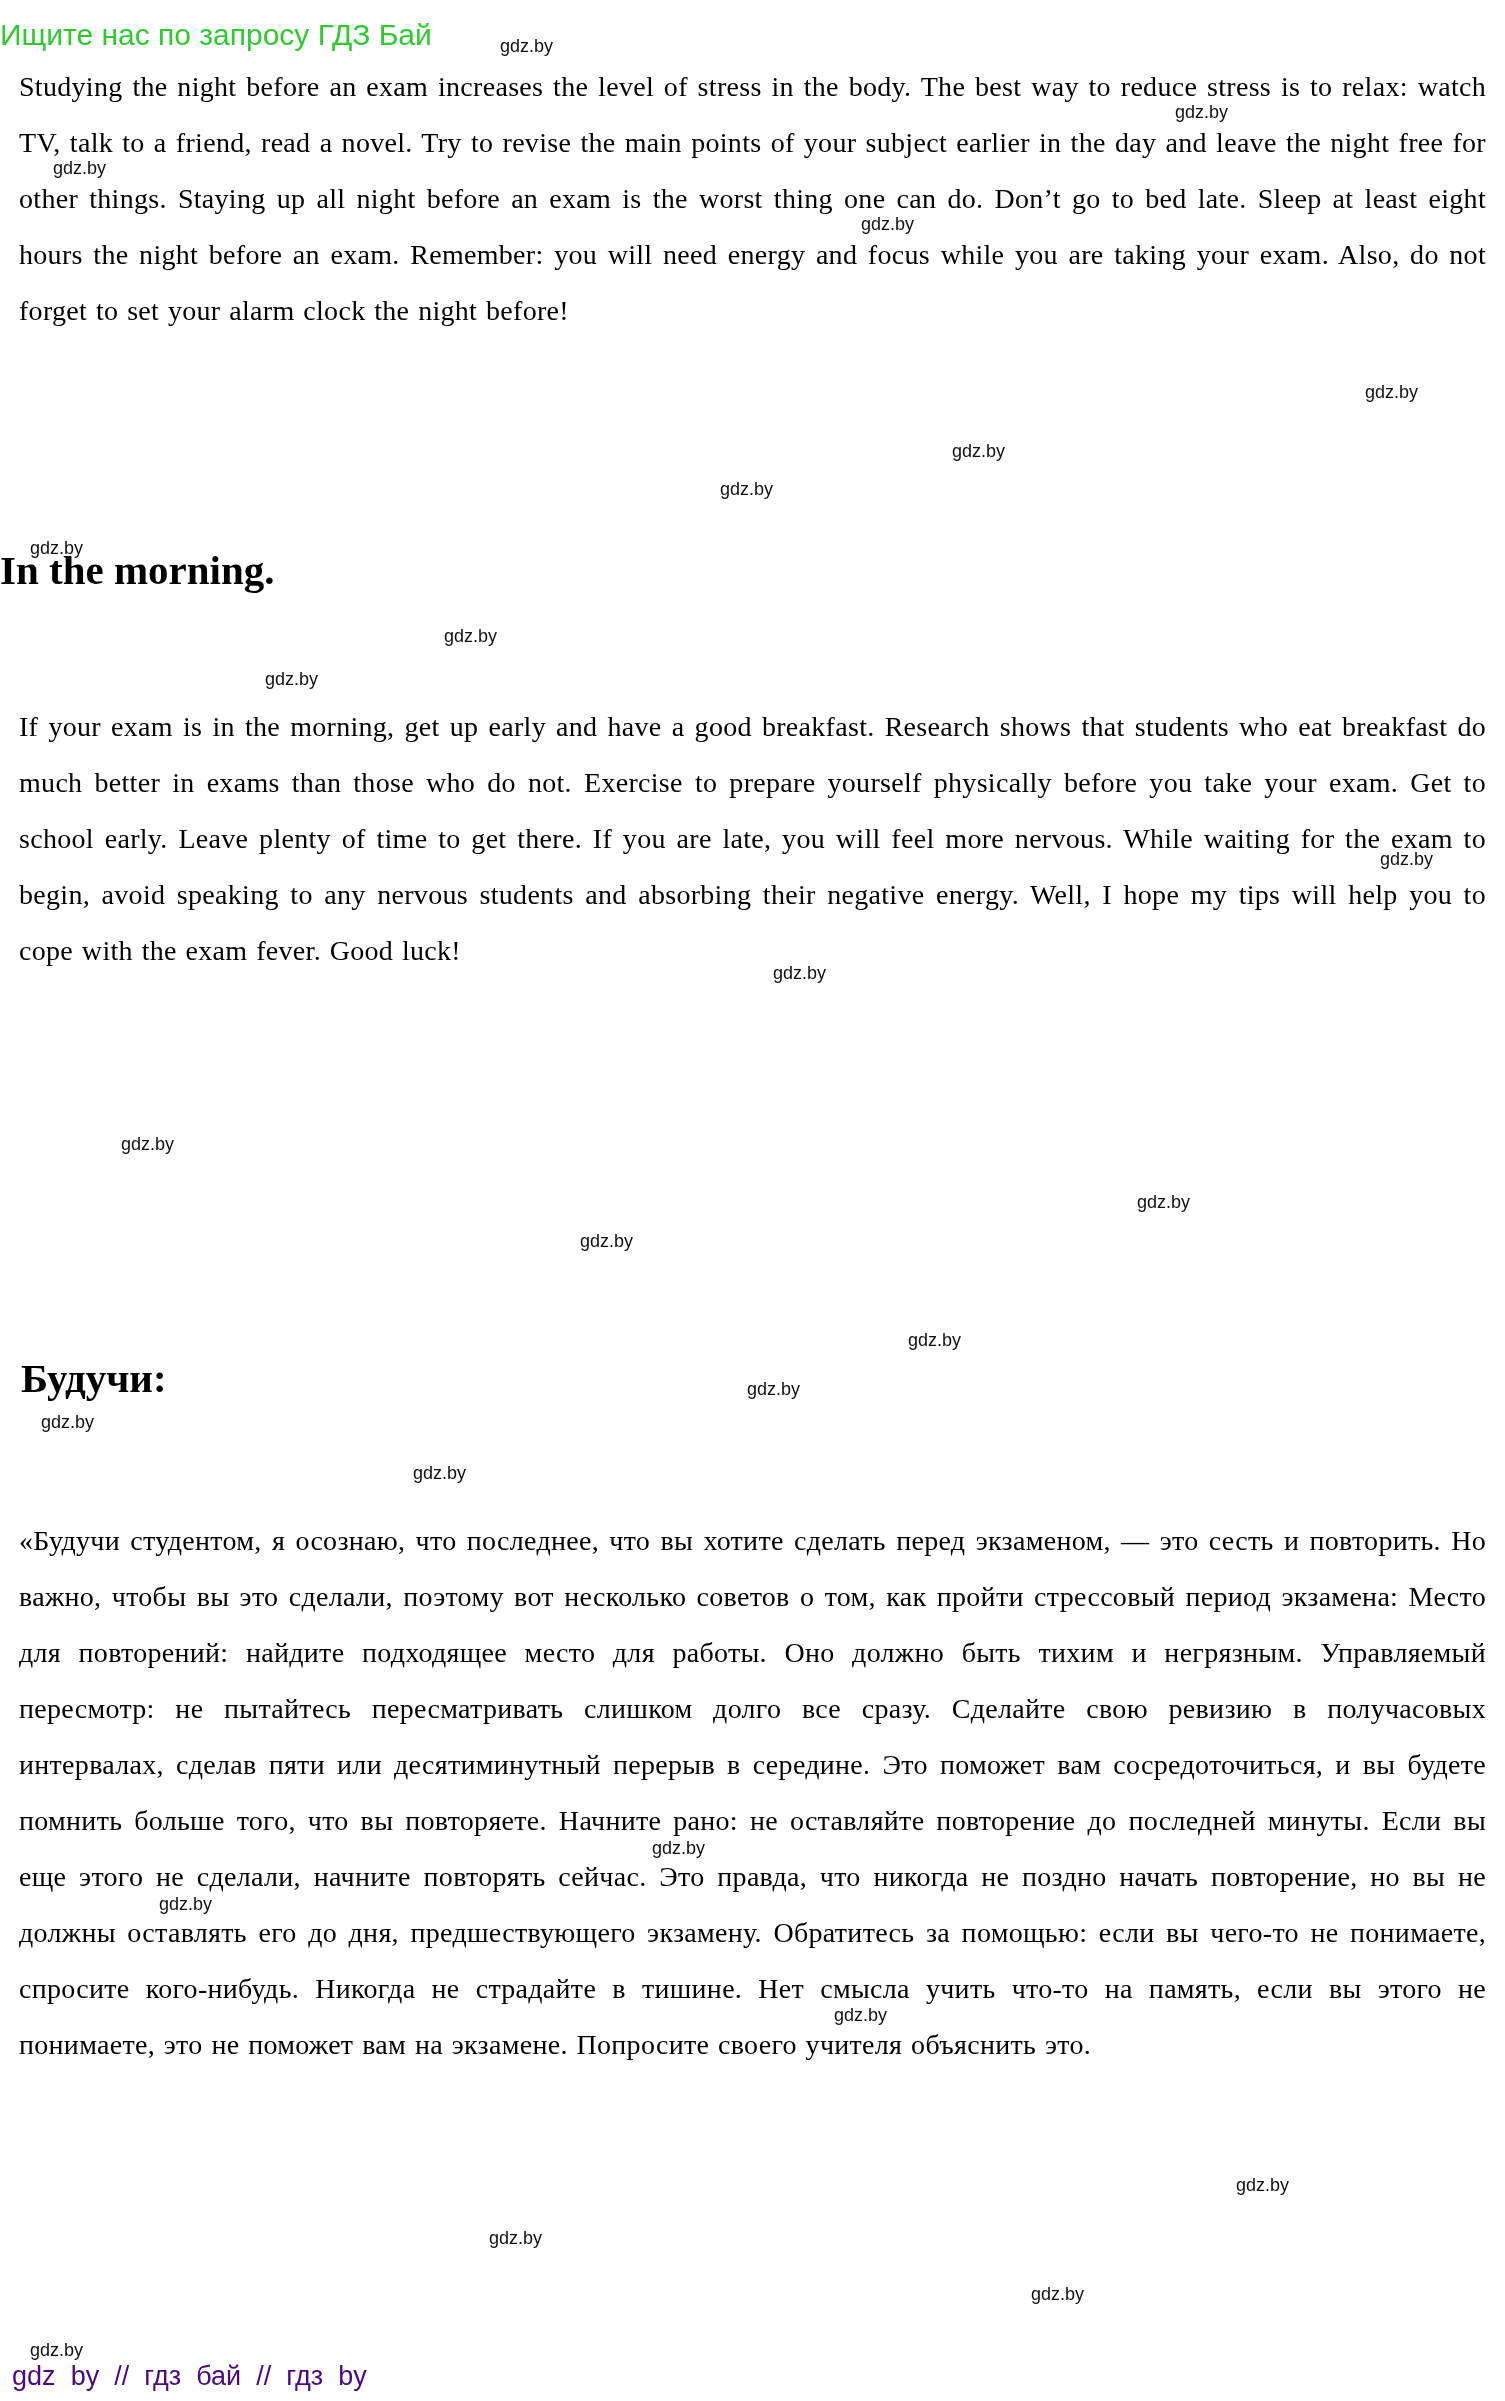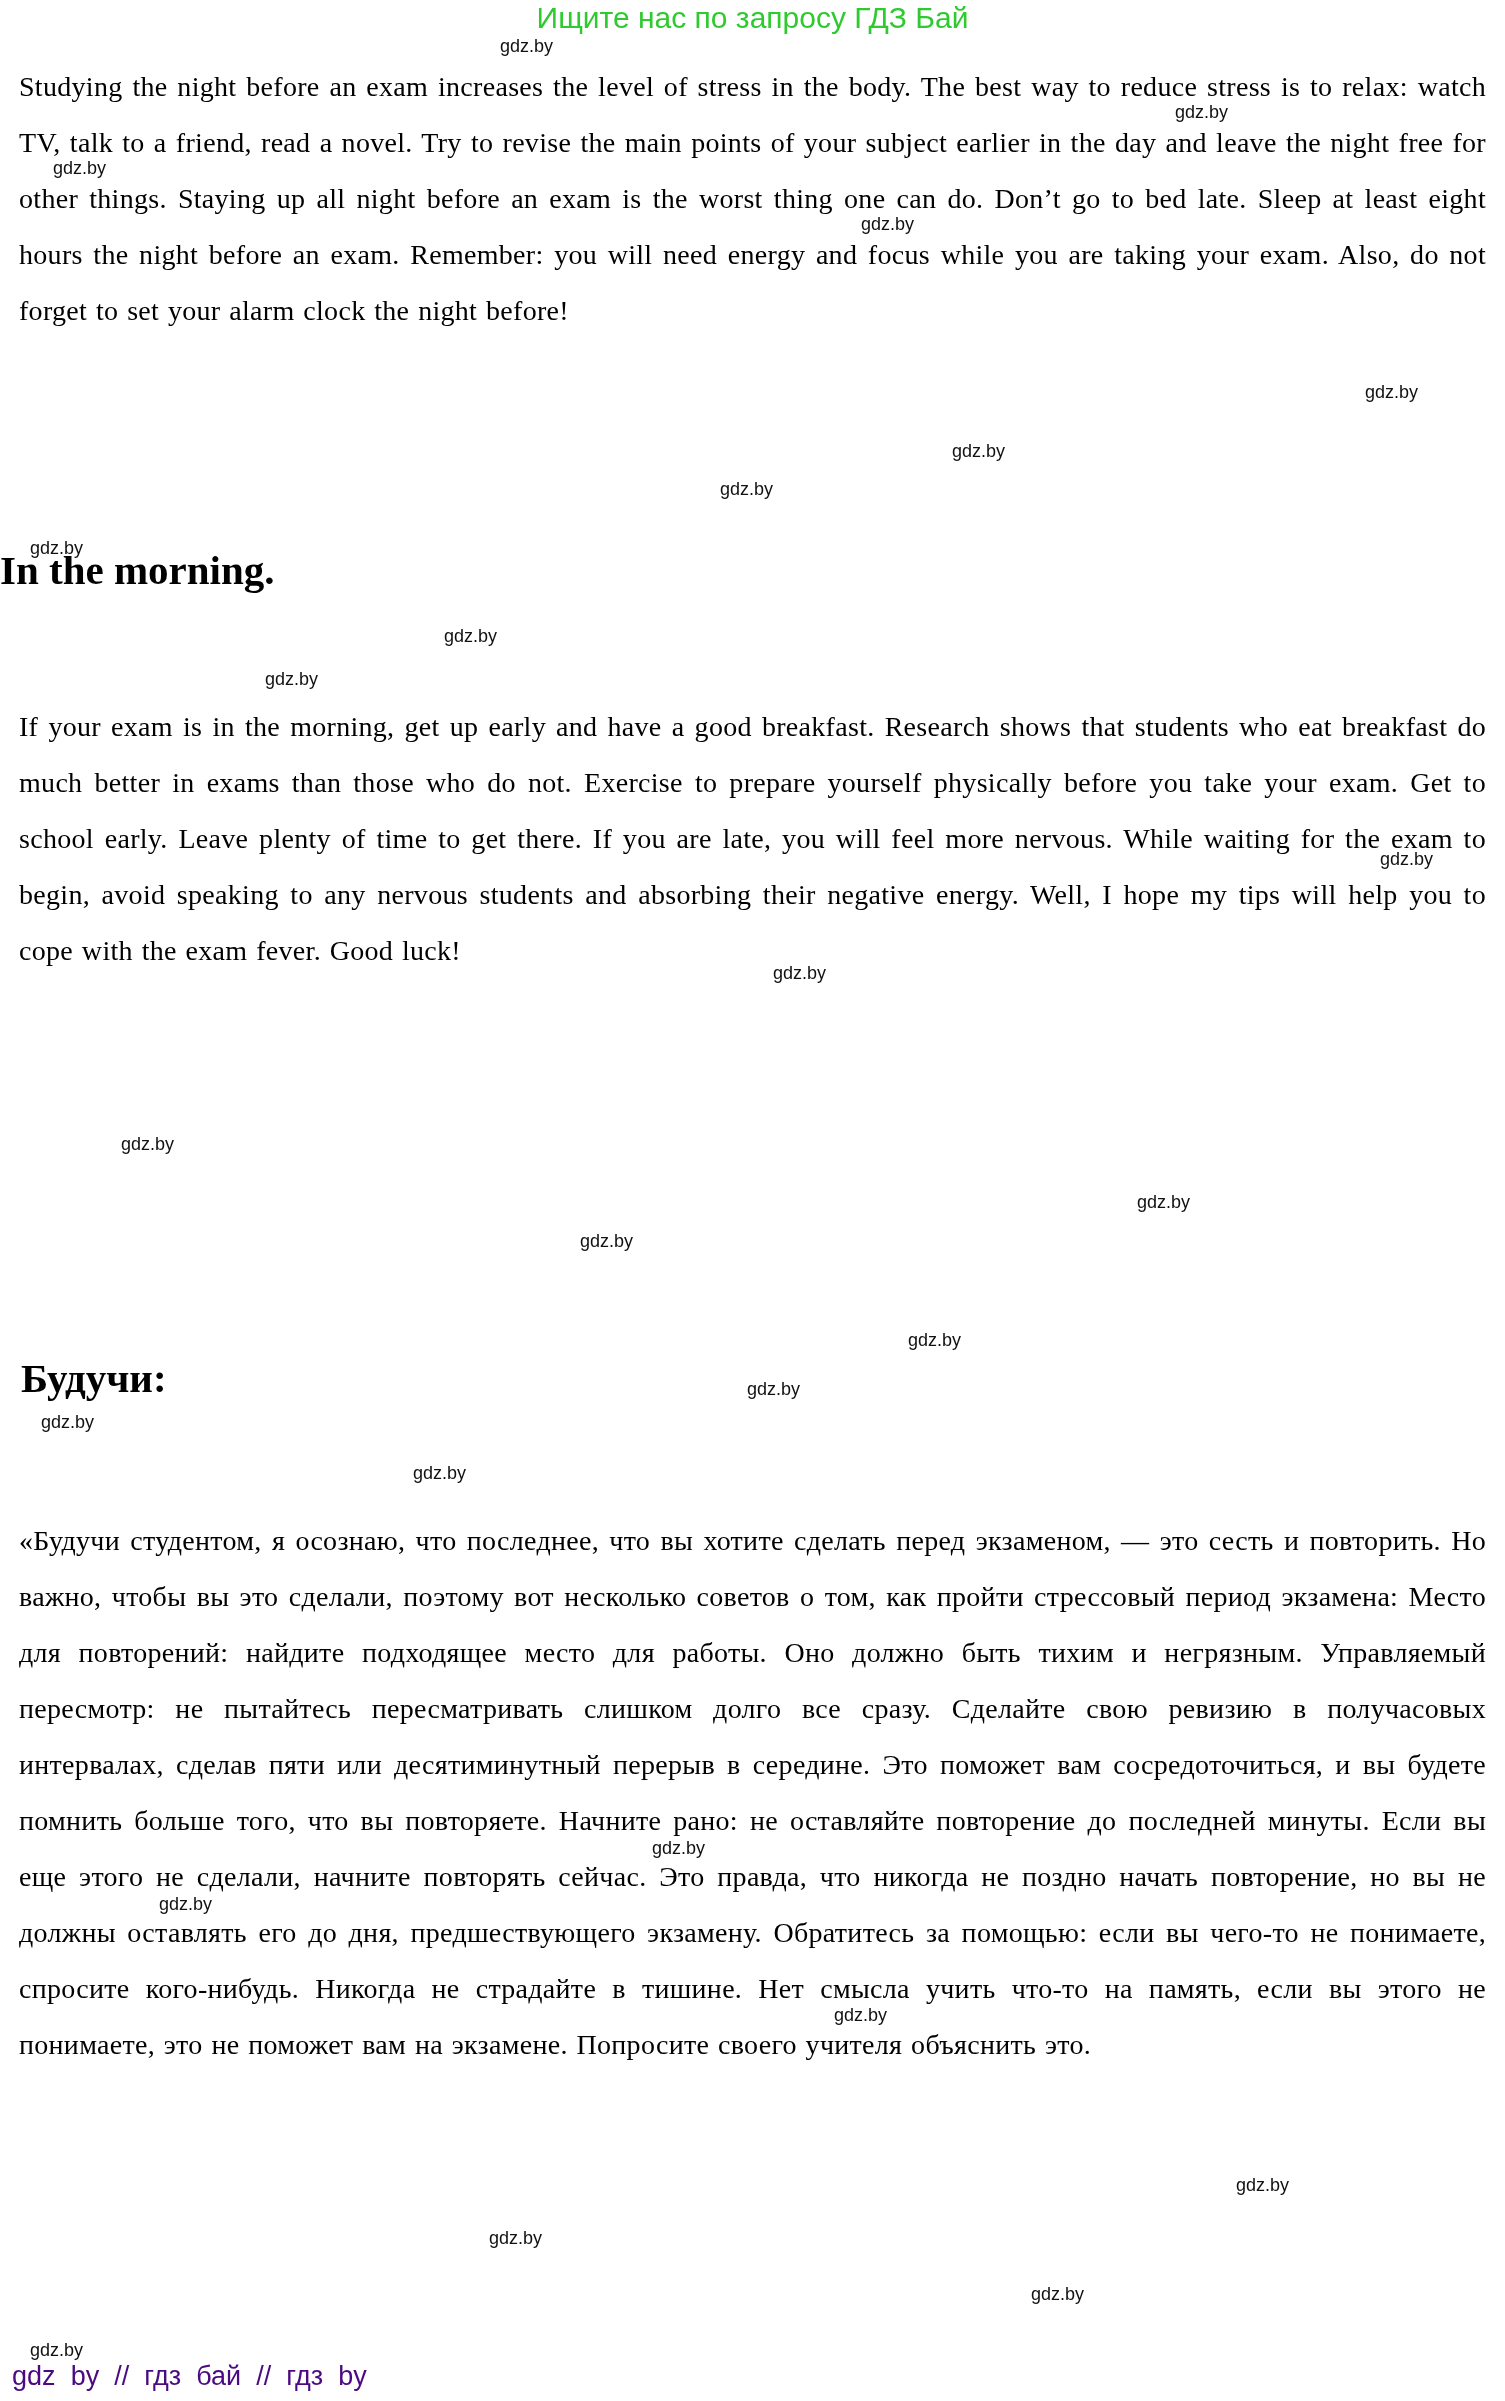--- a/index.html
+++ b/index.html
@@ -7,23 +7,22 @@
     position: relative;
     width: 1505px;
     height: 2401px;
     background: #ffffff;
     overflow: hidden;
     font-family: "Liberation Serif", serif;
     color: #000000;
   }
   .banner {
     position: absolute;
-    top: 1px; left: 0;
+    top: 18px; left: 0;
     width: 100%;
-    text-align: center;
     font-family: "Liberation Sans", sans-serif;
     font-size: 30px;
     line-height: 33px;
     white-space: nowrap;
   }
   .para {
     position: absolute;
     left: 19px;
     width: 1467px;
     font-size: 28px;

